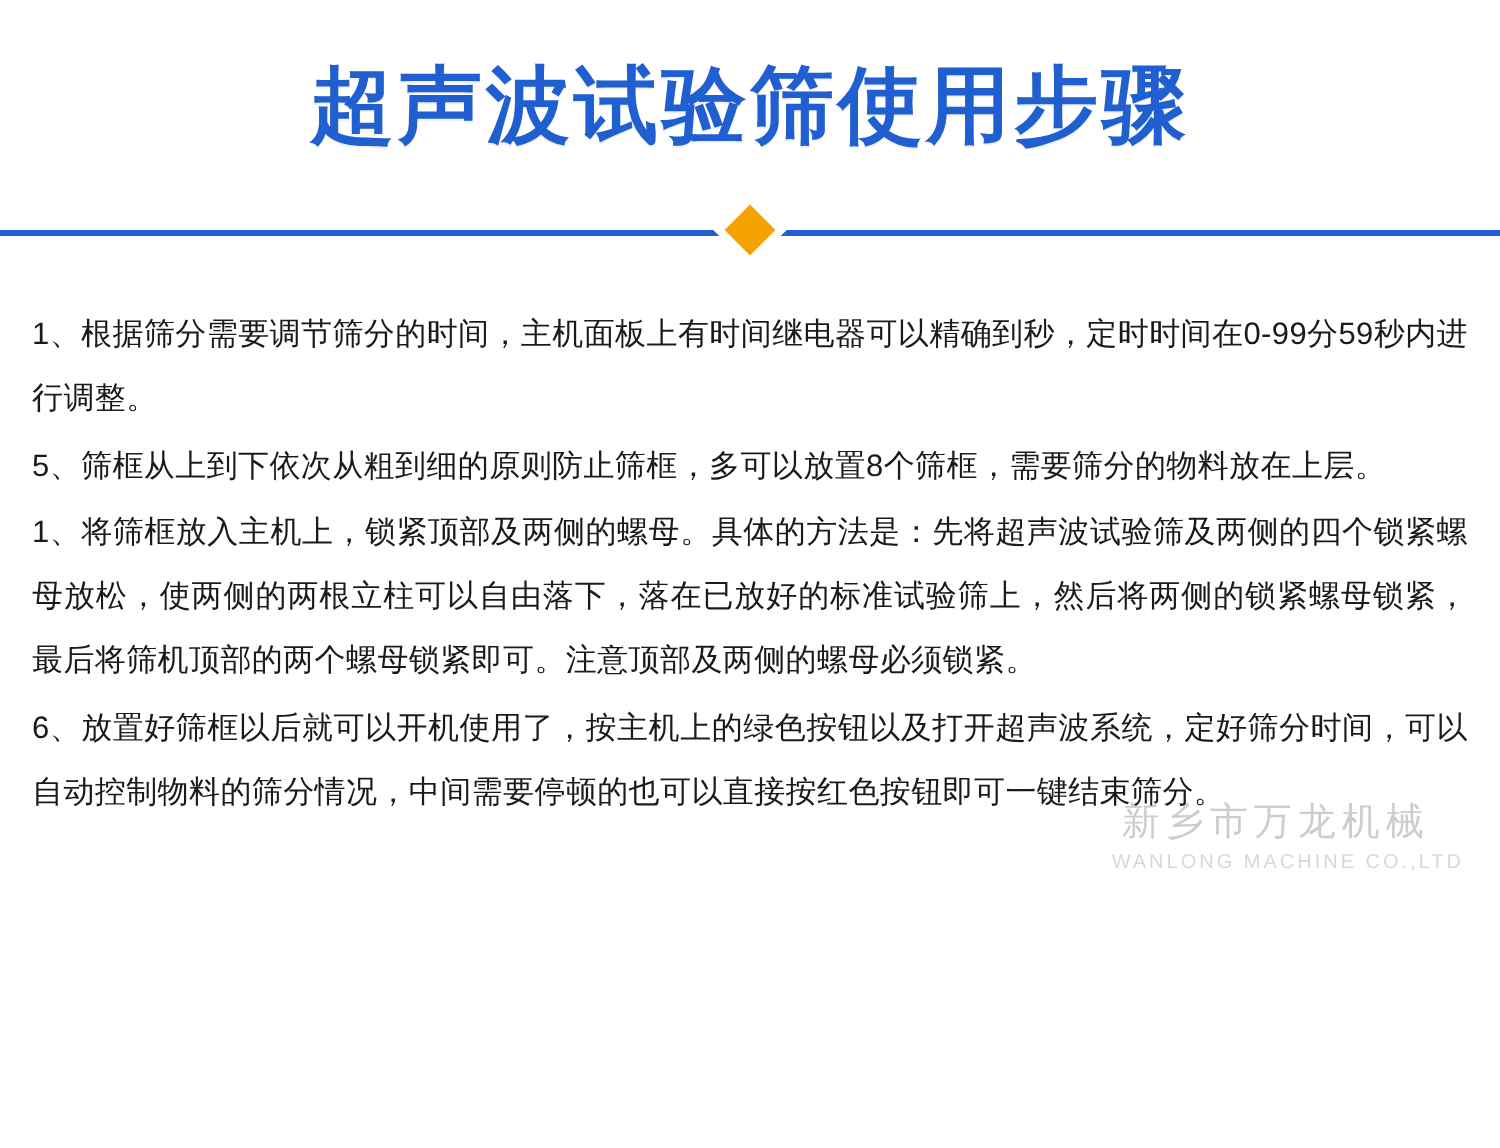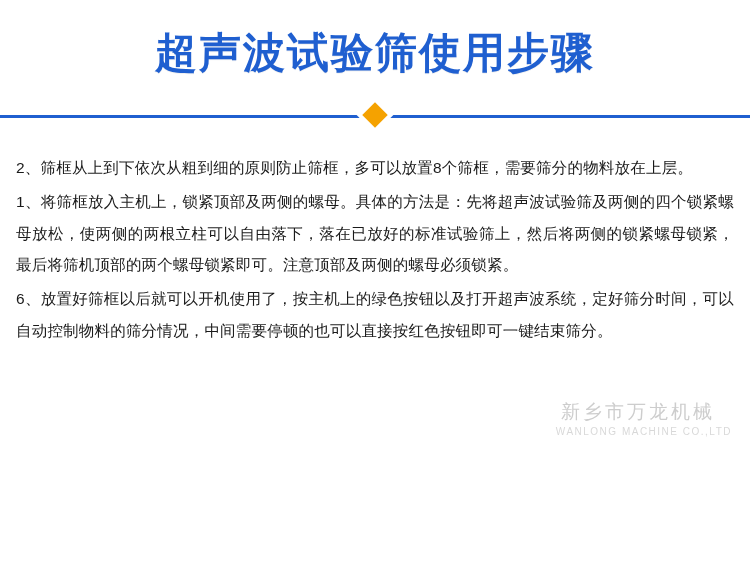--- a/index.html
+++ b/index.html
@@ -109,21 +109,22 @@
   <div class="title-block">
     <h1 class="main-title">超声波试验筛使用步骤</h1>
   </div>
 
   <div class="divider-wrap">
     <div class="divider-line"></div>
     <div class="divider-diamond"></div>
   </div>
 
   <div class="body-text">
-    <p class="para">2、筛框从上到下依次从粗到细的原则防止筛框，多可以放置8个筛框，需要筛分的物料放在上层。</p>
+    <p class="para">1、根据筛分需要调节筛分的时间，主机面板上有时间继电器可以精确到秒，定时时间在0-99分59秒内进行调整。</p>
+    <p class="para">5、筛框从上到下依次从粗到细的原则防止筛框，多可以放置8个筛框，需要筛分的物料放在上层。</p>
     <p class="para">1、将筛框放入主机上，锁紧顶部及两侧的螺母。具体的方法是：先将超声波试验筛及两侧的四个锁紧螺母放松，使两侧的两根立柱可以自由落下，落在已放好的标准试验筛上，然后将两侧的锁紧螺母锁紧，最后将筛机顶部的两个螺母锁紧即可。注意顶部及两侧的螺母必须锁紧。</p>
     <p class="para">6、放置好筛框以后就可以开机使用了，按主机上的绿色按钮以及打开超声波系统，定好筛分时间，可以自动控制物料的筛分情况，中间需要停顿的也可以直接按红色按钮即可一键结束筛分。</p>
   </div>
 
   <div class="watermark">
     <div class="wm-main">新乡市万龙机械</div>
     <div class="wm-sub">WANLONG MACHINE CO.,LTD</div>
   </div>
 
 </div>

